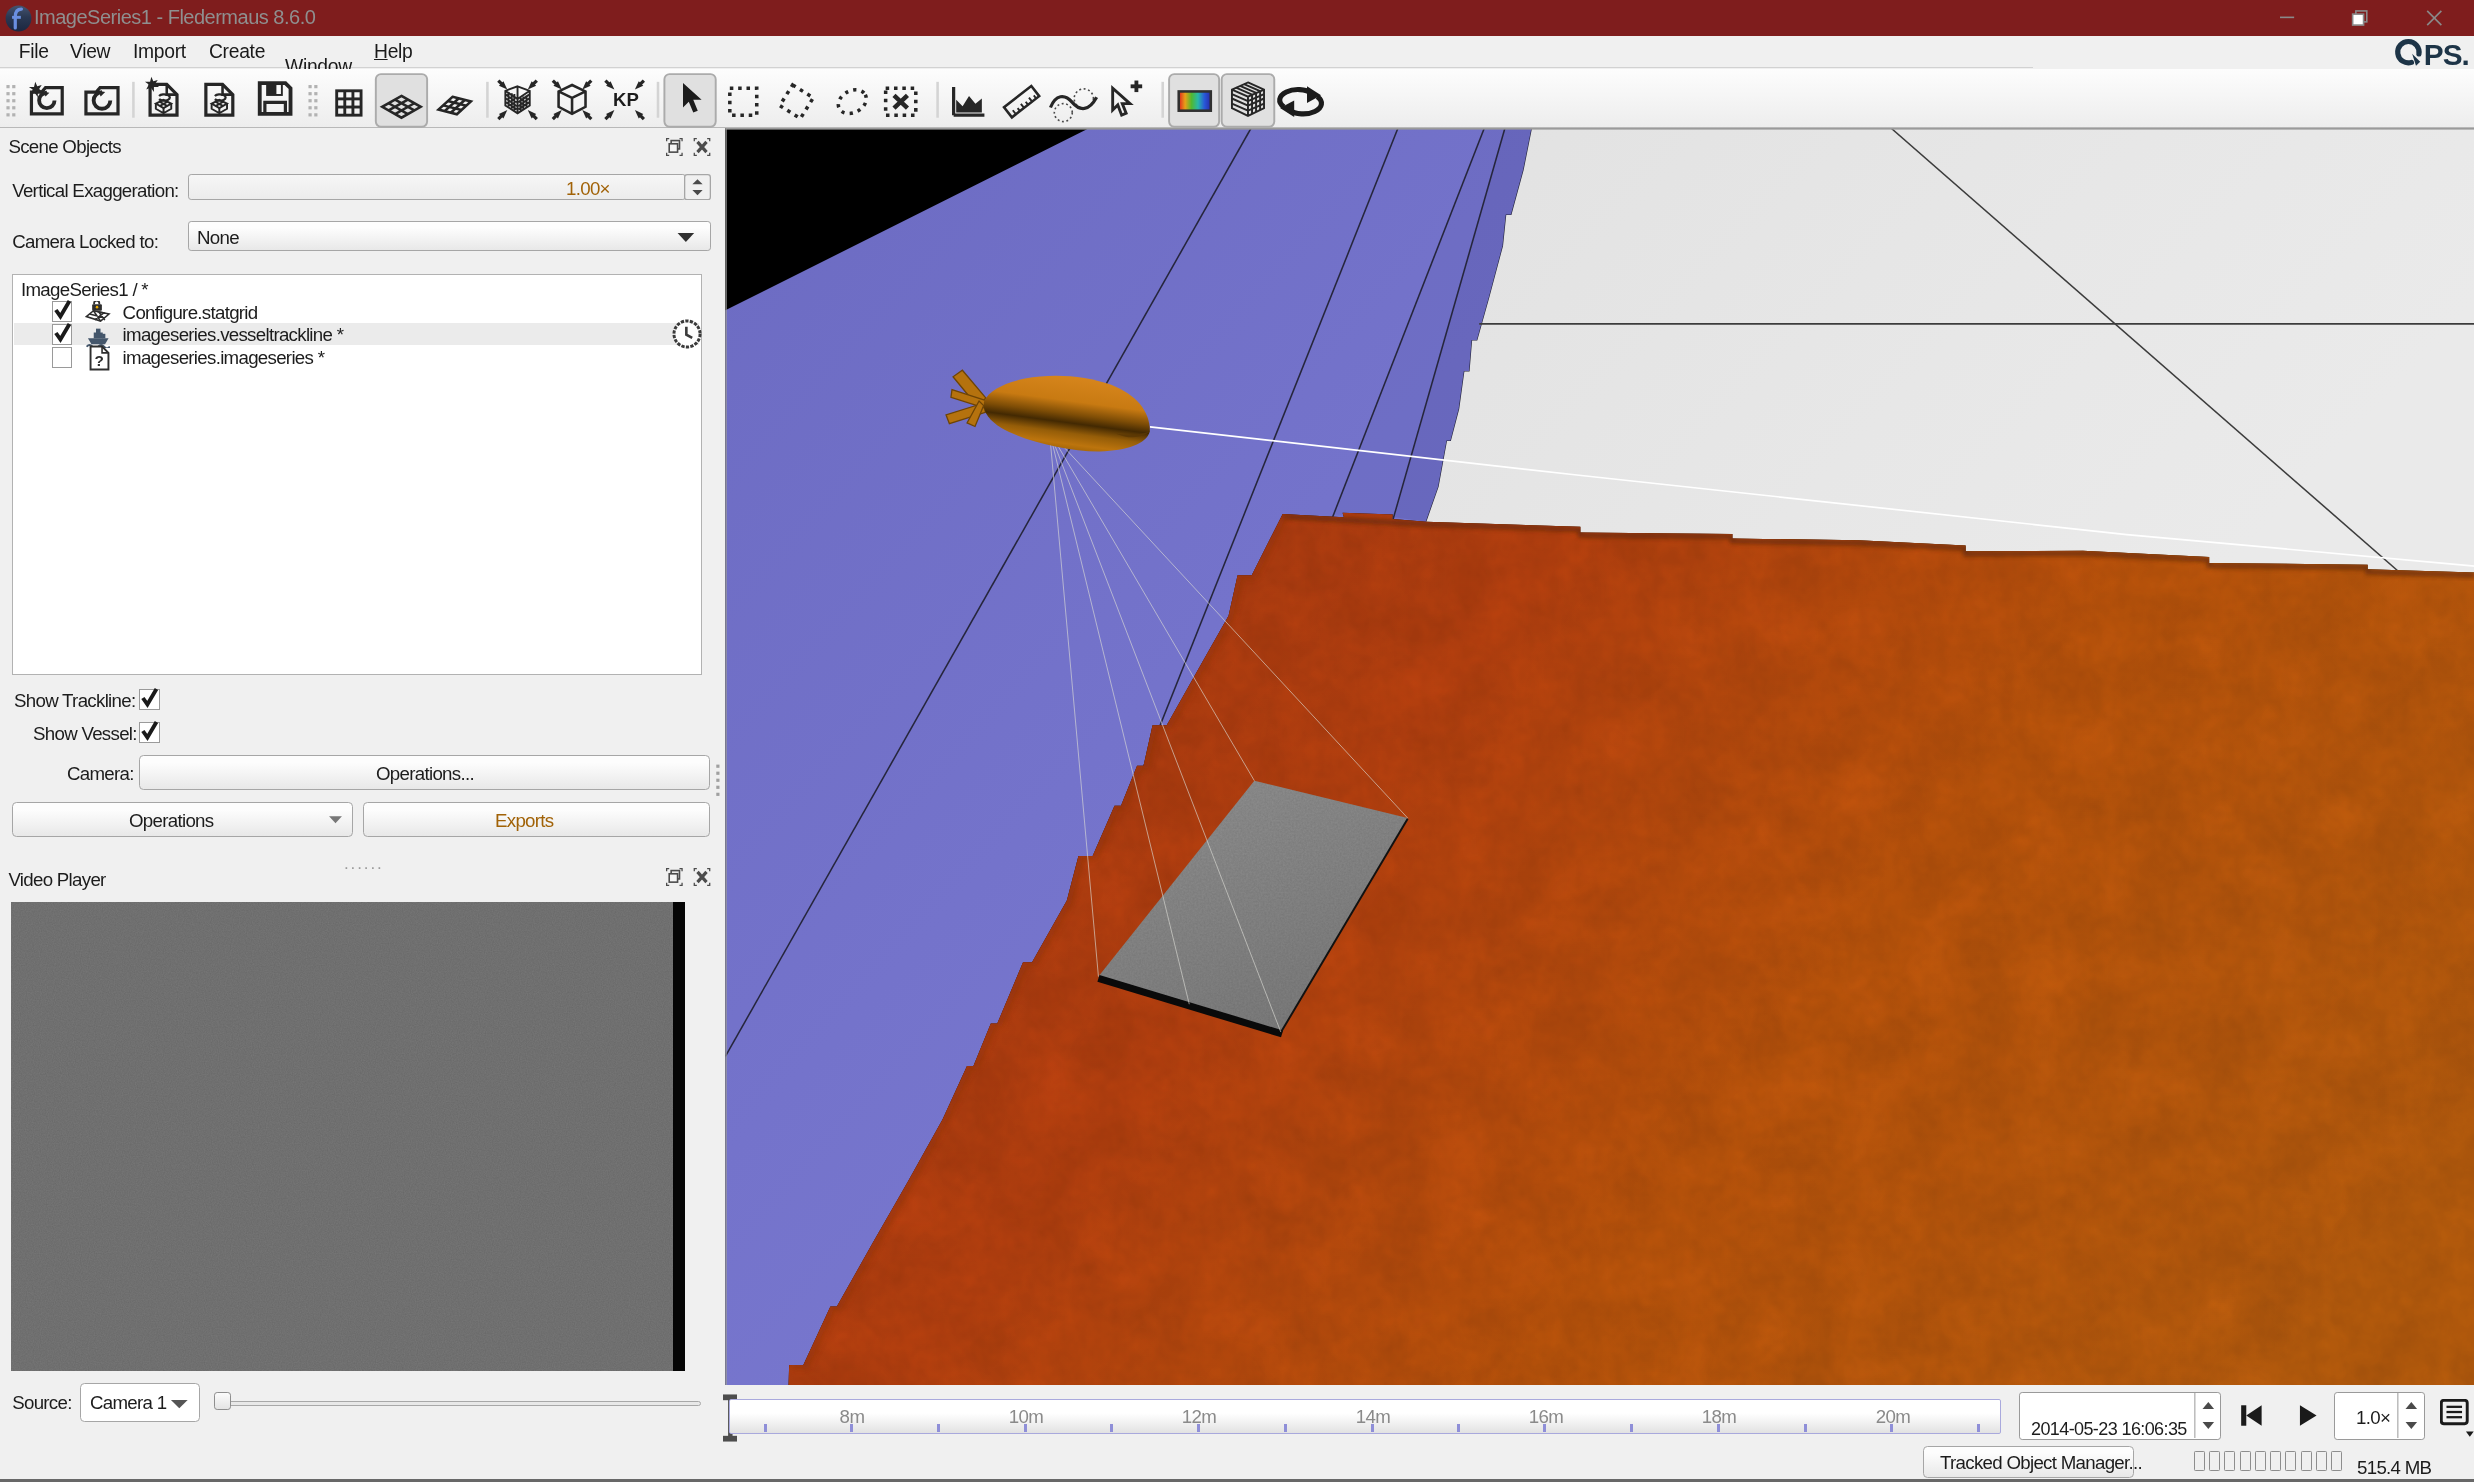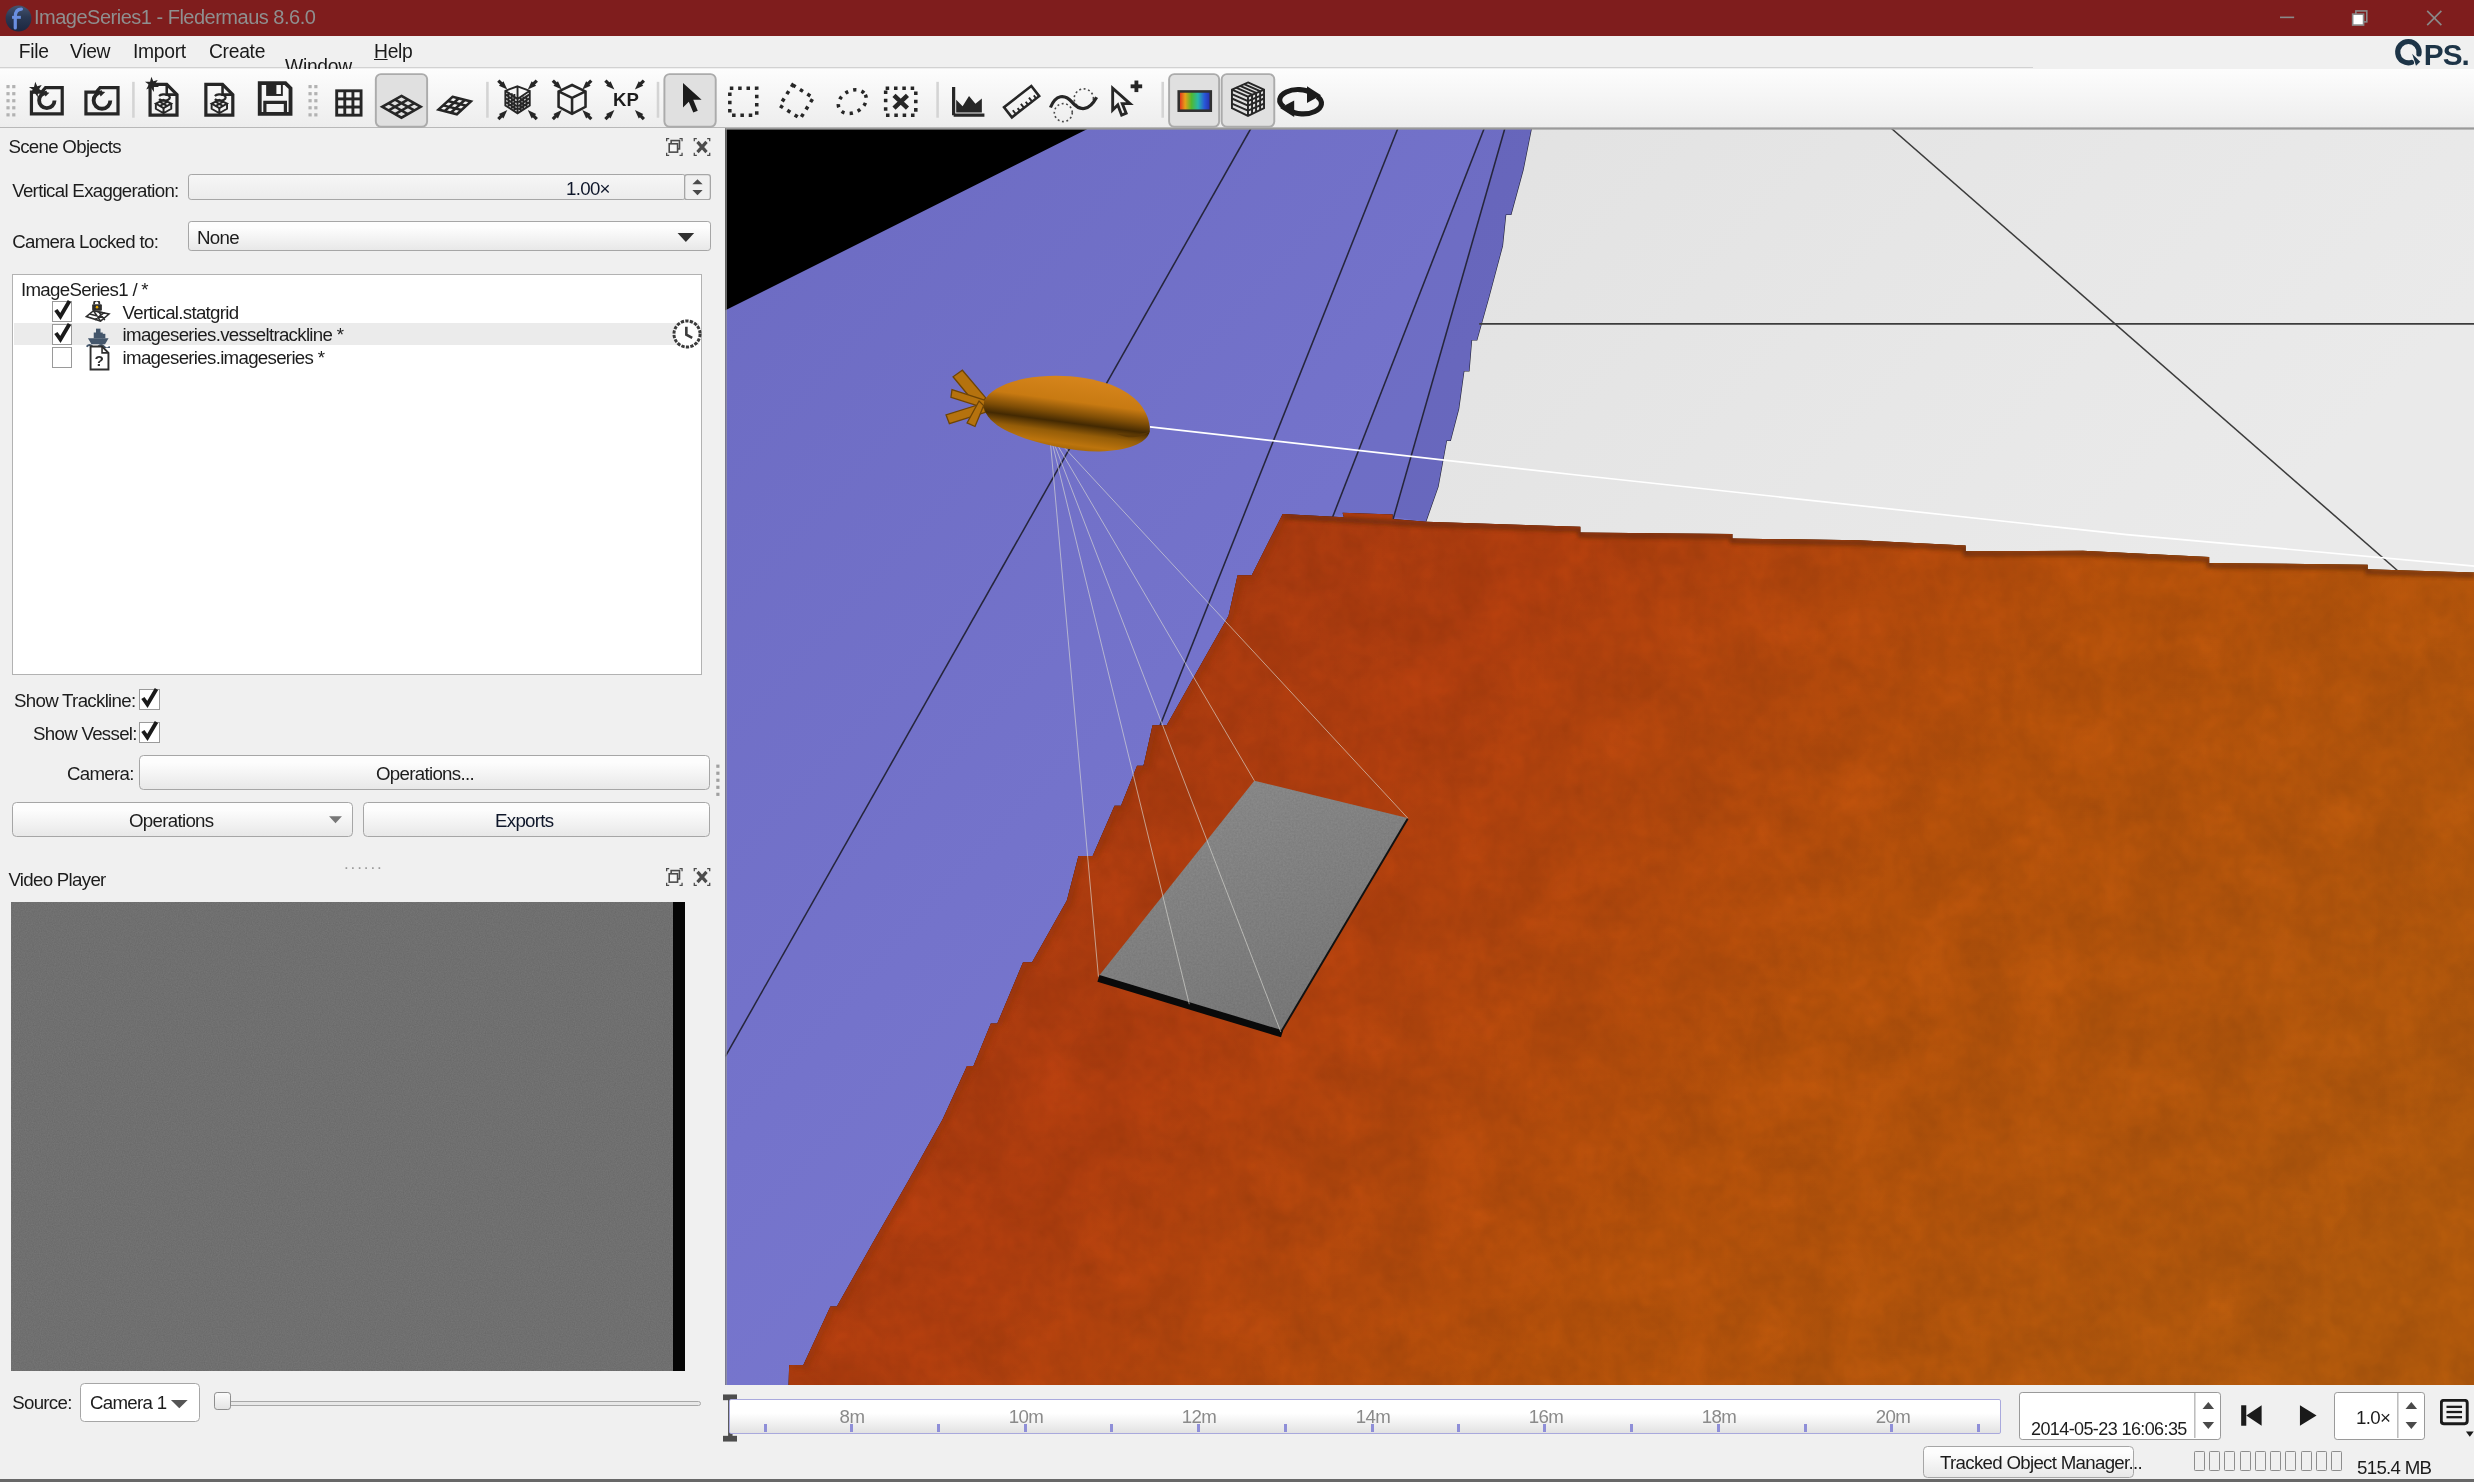--- a/index.html
+++ b/index.html
@@ -10,21 +10,21 @@
 #titlebar { left:0; top:0; width:2475px; height:36px; background:#7f1d1d; }
 #apptitle { left:34px; top:6.4px; font-size:20px; color:#8f8f8f; letter-spacing:-0.5px;}
 
 #menubar { left:0; top:36px; width:2033px; height:32px; background:#f0f0f0; border-bottom:1.3px solid #d2d2d2;}
 .menuitem { position:absolute; top:5.2px; font-size:19.3px; color:#1a1a1a; letter-spacing:-0.3px; }
 
 #toolbar { left:0; top:69px; width:2475px; height:59px; background:linear-gradient(#fdfdfd,#ededed); border-bottom:1.9px solid #b8b8b8; }
 
 #leftpanel { left:0; top:128px; width:725px; height:1355px; background:#f0f0f0; }
 .lbl { position:absolute; font-size:18.7px; color:#1c1c1c; white-space:nowrap; letter-spacing:-0.7px;}
-.graylbl { color:#0f172a; }
+.graylbl { color:#a16207; }
 .field { position:absolute; border:1.3px solid #a6a6a6; border-radius:3.2px; background:linear-gradient(#f6f6f6,#ececec); }
 .btn { position:absolute; border:1.3px solid #a6a6a6; border-radius:4.5px; background:linear-gradient(#fdfdfd 20%,#f0f0f0 70%,#e8e8e8); }
 .check { position:absolute; width:20.6px; height:20.6px; background:#fff; border:1.3px solid #9a9a9a; }
 #treebox { left:11.6px; top:146px; width:690px; height:401px; background:#ffffff; border:1.3px solid #b2b2b2; }
 .trow { position:absolute; left:1.3px; width:685px; height:22px; }
 
 #viewport { left:725px; top:128px; width:1750px; height:1257px; background:#000; }
 
 #bottombar { left:0; top:1386px; width:2277px; height:97px; }
 #timeline { position:absolute; left:729px; top:13px; width:1272px; height:35px; border:1.9px solid #a9a9dd; border-radius:1.9px; background:linear-gradient(#ffffff 40%,#e2e2e2); }
@@ -306,21 +306,21 @@
     <div class="trow" style="top:70px;"></div>
     <div class="check" style="left:39px; top:26px;"></div>
       <svg class="abs" style="left:39px;top:22px;" width="22" height="26" viewBox="0 0 34 40">
         <path d="M 6,20 L 13,30 L 27,6" fill="none" stroke="#1a1a1a" stroke-width="6"></path>
       </svg>
     <div class="check" style="left:39px; top:49px;"></div>
       <svg class="abs" style="left:39px;top:45px;" width="22" height="26" viewBox="0 0 34 40">
         <path d="M 6,20 L 13,30 L 27,6" fill="none" stroke="#1a1a1a" stroke-width="6"></path>
       </svg>
     <div class="check" style="left:39px; top:72px;"></div>
-    <div class="lbl" style="left:110px; top:27px;">Vertical.statgrid</div>
+    <div class="lbl" style="left:110px; top:27px;">Configure.statgrid</div>
     <div class="lbl" style="left:110px; top:49px;">imageseries.vesseltrackline *</div>
     <div class="lbl" style="left:110px; top:72px;">imageseries.imageseries *</div>
     <svg class="abs" style="left:72px;top:26.4px;" width="26" height="24" viewBox="0 0 40 37">
       <g stroke="#2e2e2e" stroke-width="2.4" fill="none">
         <path d="M 2,24 L 13,15 L 37,20 L 24,31 Z"></path>
         <path d="M 7,20 L 30,26 M 19,16.3 L 31,19 M 13,15 L 24,31 M 21,16.6 L 30.5,29.5 M 29,18.3 L 15,29"></path>
       </g>
       <rect x="11" y="5" width="15" height="10" rx="1.5" fill="#2e2e2e"></rect>
       <path d="M 14,5 V 3.5 a 4 4 0 0 1 8 0 V 5" fill="none" stroke="#2e2e2e" stroke-width="2.8"></path>
       <circle cx="18.5" cy="9.5" r="2" fill="#e8a800"></circle>

